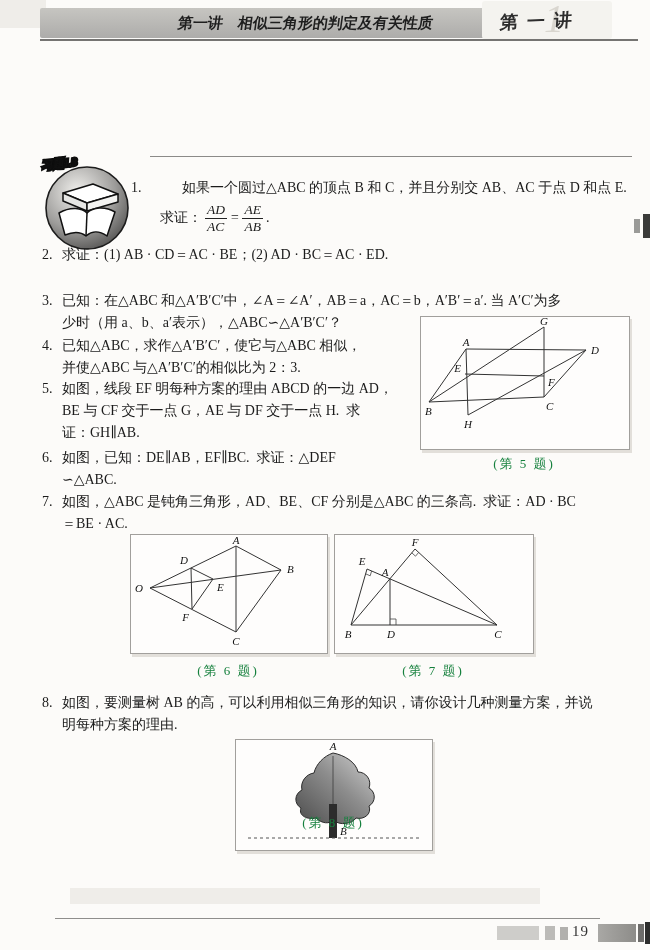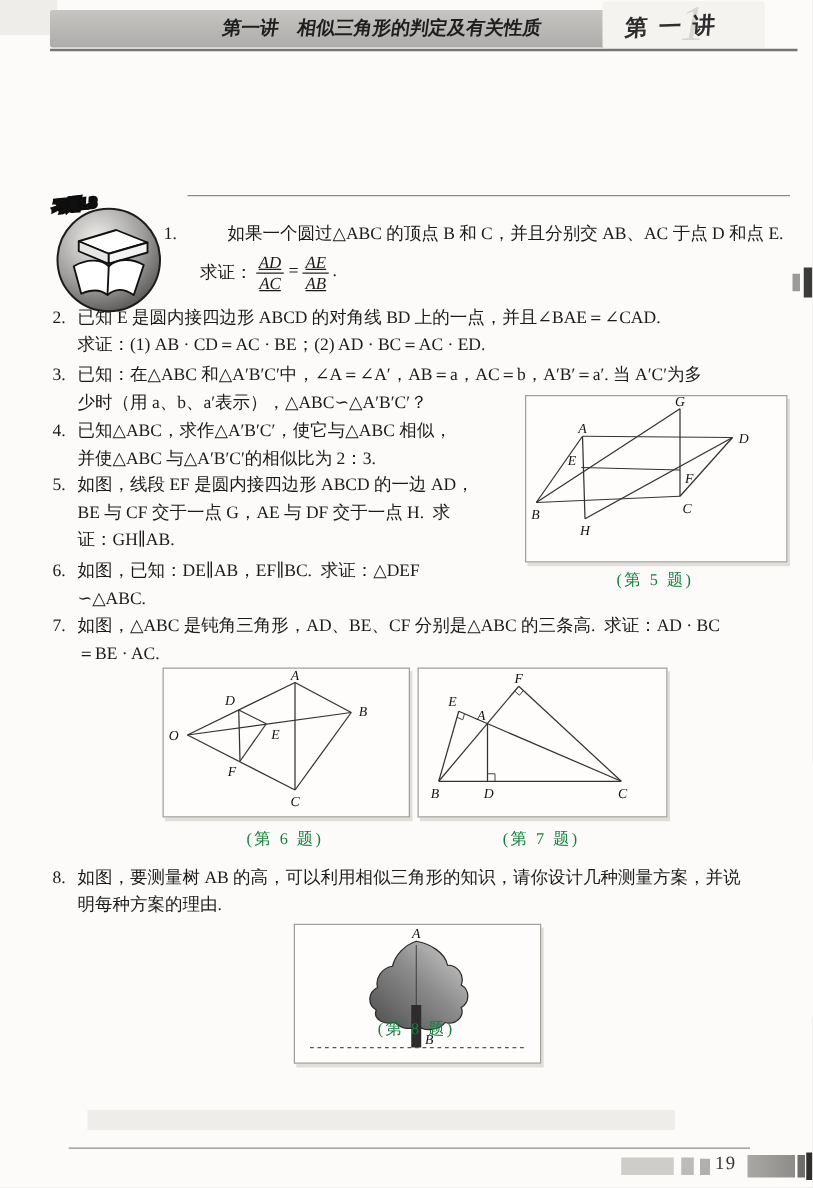--- a/index.html
+++ b/index.html
@@ -24,22 +24,22 @@
   
   .ex-rule{position:absolute;left:150px;top:156px;width:482px;height:1px;background:#8b8a88;}
   .badge{position:absolute;left:34px;top:144px;width:110px;height:112px;}
   .item{position:absolute;font-size:14px;}
   .item .num{position:absolute;left:0;top:0;height:22px;line-height:22px;}
   .item .lines{margin-left:20px;}
   .tline{white-space:pre;height:22px;line-height:22px;}
   .item1-line{position:absolute;left:150px;top:177px;height:22px;line-height:22px;white-space:pre;font-size:14px;margin-left:32px;}
   .item1-num{position:absolute;left:131px;top:177px;height:22px;line-height:22px;font-size:14px;}
   .item1-proof{position:absolute;left:160px;top:196px;height:44px;display:flex;align-items:center;font-size:14px;}
-  .frac{display:inline-flex;flex-direction:column;align-items:center;font-style:italic;
-        font-size:13.5px;line-height:1.12;margin:16px 3px;font-family:"Liberation Serif",serif;text-decoration:underline;}
+  .frac{display:inline-flex;flex-direction:column;font-style:italic;
+        font-size:13.5px;line-height:1.12;margin:16px 3px;font-family:"Liberation Serif",serif;}
   .frac .fn{border-bottom:1px solid #222;padding:0 2px;}
   .frac .fd{padding:0 2px;}
   
   .figbox{position:absolute;background:#fefdfc;border:1px solid #a19f9c;box-shadow:2px 3px 0 #e2dfda;}
   .figcap{position:absolute;text-align:center;font-size:13px;color:#15803d;letter-spacing:2px;white-space:pre;}
   svg text{font-family:"Liberation Serif","DejaVu Serif",serif;font-style:italic;font-size:11px;fill:#111;}
   
   .foot-rule{position:absolute;left:55px;top:918px;width:545px;height:1px;background:#8f8e8c;}
   .pageno{position:absolute;left:572px;top:923px;font-size:15px;color:#333;letter-spacing:1px;}
   .blk{position:absolute;}
@@ -101,42 +101,41 @@
     <span class="frac">
       <span class="fn">AE</span>
       <span class="fd">AB</span>
     </span>
     <span>.</span>
   </div>
 
   <div class="item" style="left:42px;top:244px;">
     <span class="num">2.</span>
     <div class="lines">
-        <div class="tline">已知 E 是圆内接四边形 ABCD 的对角线 BD 上的一点，并且∠BAE＝∠CAD.</div>
         <div class="tline">求证：(1) AB · CD＝AC · BE；(2) AD · BC＝AC · ED.</div>
       </div>
   </div>
   <div class="item" style="left:42px;top:290px;">
     <span class="num">3.</span>
     <div class="lines">
         <div class="tline">已知：在△ABC 和△A′B′C′中，∠A＝∠A′，AB＝a，AC＝b，A′B′＝a′. 当 A′C′为多</div>
         <div class="tline">少时（用 a、b、a′表示），△ABC∽△A′B′C′？</div>
       </div>
   </div>
   <div class="item" style="left:42px;top:335px;">
     <span class="num">4.</span>
     <div class="lines">
         <div class="tline">已知△ABC，求作△A′B′C′，使它与△ABC 相似，</div>
         <div class="tline">并使△ABC 与△A′B′C′的相似比为 2：3.</div>
       </div>
   </div>
   <div class="item" style="left:42px;top:378px;">
     <span class="num">5.</span>
     <div class="lines">
-        <div class="tline">如图，线段 EF 是圆内接四边形 ABCD 的一边 AD，</div>
+        <div class="tline">如图，线段 EF 明每种方案的理由 ABCD 的一边 AD，</div>
         <div class="tline">BE 与 CF 交于一点 G，AE 与 DF 交于一点 H.  求</div>
         <div class="tline">证：GH∥AB.</div>
       </div>
   </div>
   <div class="item" style="left:42px;top:447px;">
     <span class="num">6.</span>
     <div class="lines">
         <div class="tline">如图，已知：DE∥AB，EF∥BC.  求证：△DEF</div>
         <div class="tline">∽△ABC.</div>
       </div>

